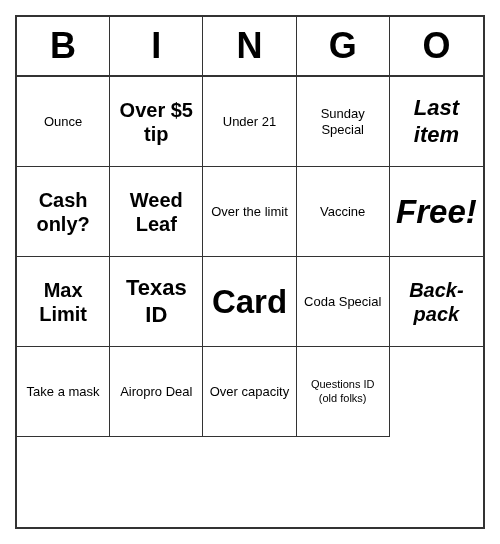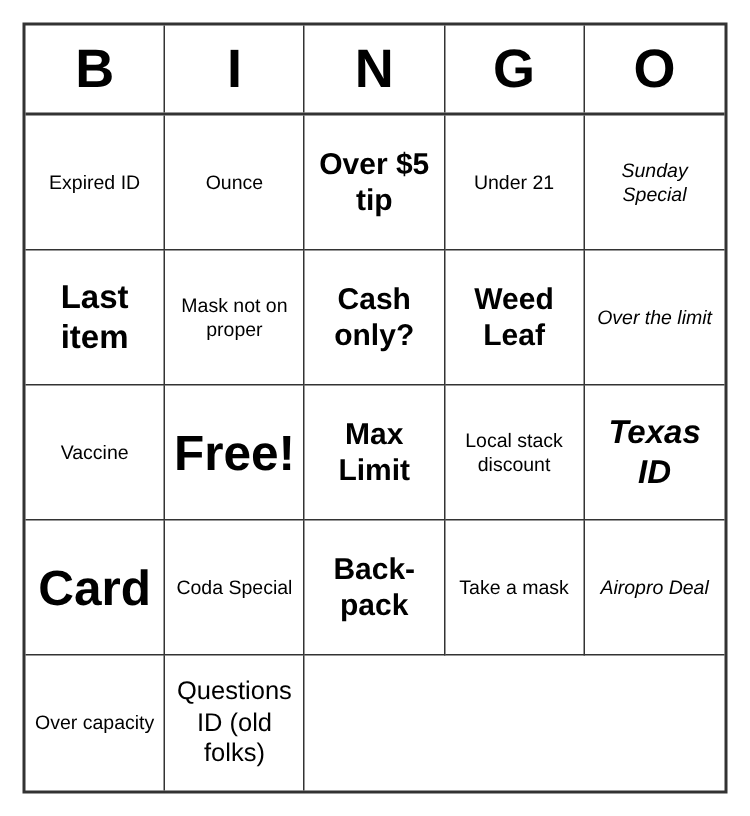--- a/index.html
+++ b/index.html
@@ -75,61 +75,52 @@
 
 <div class="bingo-card">
   <div class="bingo-header">
   <div class="bingo-header-cell">B</div>
       <div class="bingo-header-cell">I</div>
       <div class="bingo-header-cell">N</div>
       <div class="bingo-header-cell">G</div>
       <div class="bingo-header-cell">O</div>
     </div>
   <div class="bingo-grid">
-  <div class="bingo-cell">
-        <span class="cell-text">Expired ID</span>
-      </div>
       <div class="bingo-cell">
         <span class="cell-text">Ounce</span>
       </div>
       <div class="bingo-cell">
         <span class="cell-text medium">Over $5 tip</span>
       </div>
       <div class="bingo-cell">
         <span class="cell-text">Under 21</span>
       </div>
       <div class="bingo-cell">
         <span class="cell-text">Sunday Special</span>
       </div>
       <div class="bingo-cell">
         <span class="cell-text large">Last item</span>
-      </div>
-      <div class="bingo-cell">
-        <span class="cell-text">Mask not on proper</span>
       </div>
       <div class="bingo-cell">
         <span class="cell-text medium">Cash only?</span>
       </div>
       <div class="bingo-cell">
         <span class="cell-text medium">Weed Leaf</span>
       </div>
       <div class="bingo-cell">
         <span class="cell-text">Over the limit</span>
       </div>
       <div class="bingo-cell">
         <span class="cell-text">Vaccine</span>
       </div>
       <div class="bingo-cell">
         <span class="cell-text xlarge">Free!</span>
       </div>
       <div class="bingo-cell">
         <span class="cell-text medium">Max Limit</span>
-      </div>
-      <div class="bingo-cell">
-        <span class="cell-text">Local stack discount</span>
       </div>
       <div class="bingo-cell">
         <span class="cell-text large">Texas ID</span>
       </div>
       <div class="bingo-cell">
         <span class="cell-text xlarge">Card</span>
       </div>
       <div class="bingo-cell">
         <span class="cell-text">Coda Special</span>
       </div>
@@ -139,16 +130,16 @@
       <div class="bingo-cell">
         <span class="cell-text">Take a mask</span>
       </div>
       <div class="bingo-cell">
         <span class="cell-text">Airopro Deal</span>
       </div>
       <div class="bingo-cell">
         <span class="cell-text">Over capacity</span>
       </div>
       <div class="bingo-cell">
-        <span class="cell-text" style="font-size: 17px;">Questions ID (old folks)</span>
+        <span class="cell-text" style="font-size: 11px;">Questions ID (old folks)</span>
       </div>
     </div>
 </div>
 
 </body></html>

